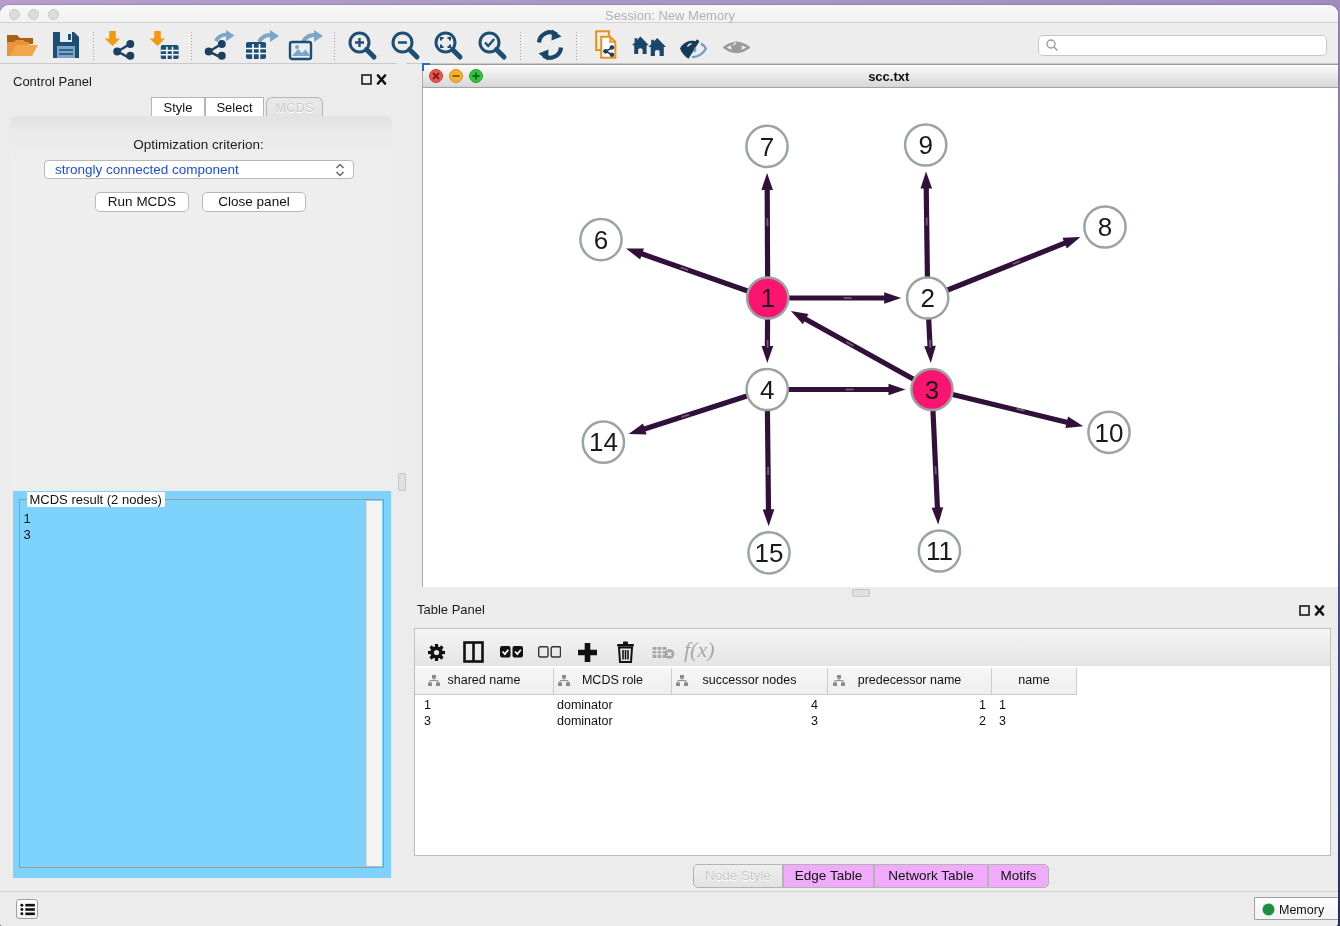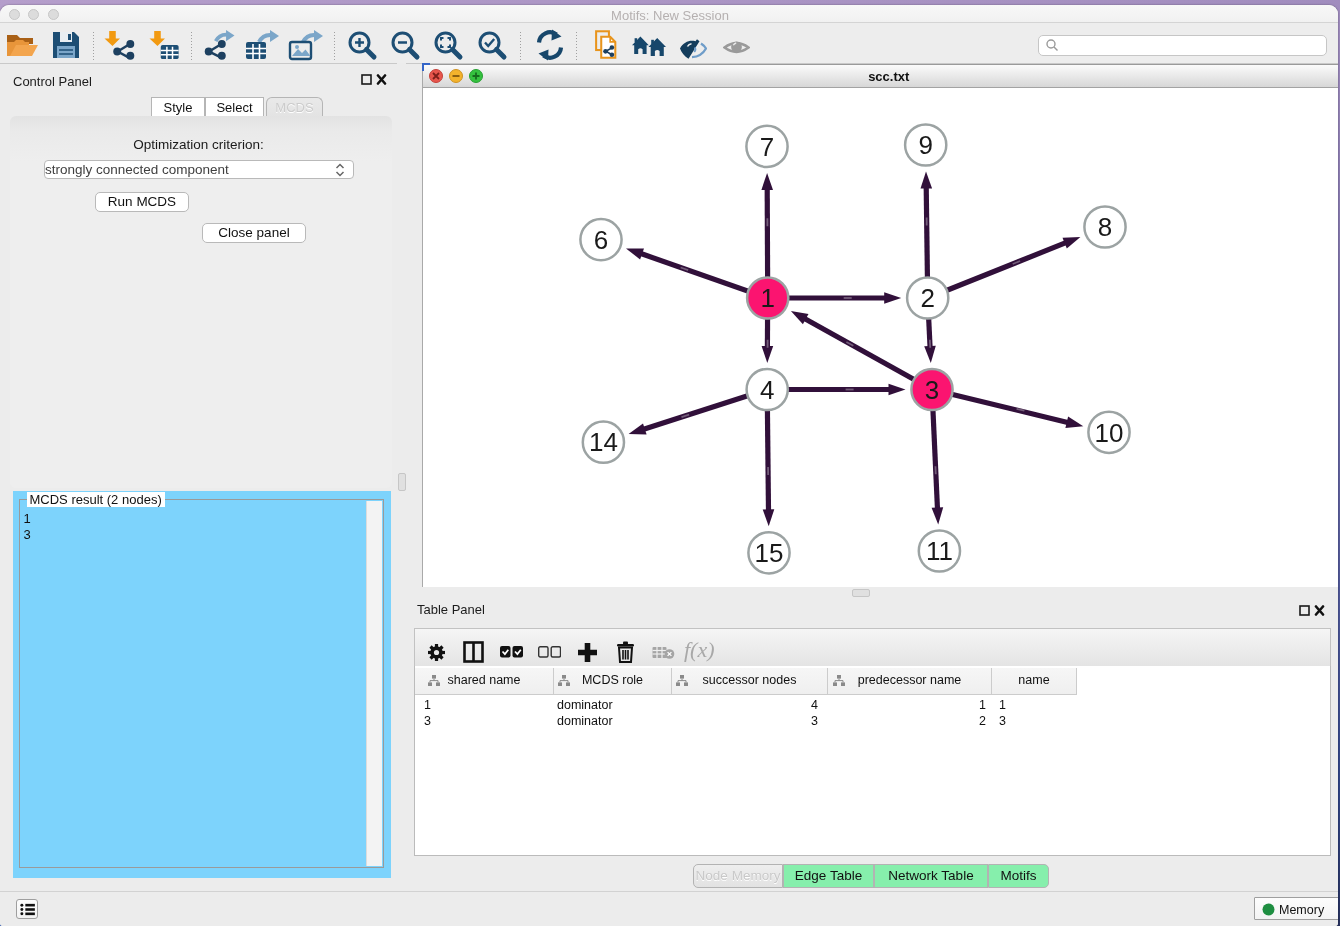--- a/index.html
+++ b/index.html
@@ -31,21 +31,21 @@
   border:1px solid #b5b5b5;background:#fff;font-size:13px;color:#111;
   text-align:center;line-height:19px;}
 .tabsel{background:linear-gradient(#e9e9e9,#e3e3e3);border-bottom:none;
   border-radius:6px 6px 0 0;color:#ccc;text-shadow:0 1px 0 #fff;}
 .cp-pane{position:absolute;left:10px;top:111px;width:382px;height:372px;
   border-radius:6px;background:linear-gradient(#e2e2e2 0px,#eaeaea 16px,#eee 45px);}
 .opt-label{position:absolute;left:0;top:132px;width:397px;text-align:center;
   font-size:13.5px;color:#1a1a1a;}
 .combo{position:absolute;left:44px;top:155px;width:310px;height:19px;
   background:#fff;border:1px solid #b9b9b9;border-radius:4px;box-sizing:border-box;
-  font-size:13.5px;color:#404040;line-height:17px;padding-left:0;}
+  font-size:13.5px;color:#1d4ed8;line-height:17px;padding-left:10px;}
 .btn{position:absolute;top:187px;height:20px;background:#fff;
   border:1px solid #b9b9b9;border-radius:5px;box-sizing:border-box;
   font-size:13.5px;color:#111;text-align:center;line-height:18px;}
 .results{position:absolute;left:13px;top:486px;width:378px;height:387px;background:#7dd3fc;}
 .fieldset{position:absolute;left:5.5px;top:8px;width:363px;height:367px;
   border:1px solid #9a9a9a;}
 .fs-legend{position:absolute;left:7px;top:-8px;background:#fff;padding:0 3px;
   font-size:13px;color:#111;}
 .fs-text{position:absolute;left:4px;top:11px;font-size:13px;color:#111;line-height:16px;}
 .fs-scroll{position:absolute;right:1px;top:1px;width:15px;height:365px;
@@ -65,39 +65,39 @@
 .tp-toolbar{position:absolute;left:414px;top:623px;width:917px;height:39px;box-sizing:border-box;
   background:linear-gradient(#f5f5f5,#e4e4e4);border:1px solid #c2c2c2;}
 .tp-table{position:absolute;left:414px;top:661px;width:917px;height:190px;
   background:#fff;border:1px solid #bbb;box-sizing:border-box;border-top:none;}
 .th{position:absolute;top:663px;height:27px;box-sizing:border-box;
   background:linear-gradient(#f6f6f6,#efefef);border-right:1px solid #ccc;
   border-bottom:1px solid #ccc;font-size:12.5px;color:#111;text-align:center;line-height:25px;}
 .td{position:absolute;font-size:12.5px;color:#111;height:16px;line-height:16px;}
 .thico{position:absolute;top:670px;}
 .btab{position:absolute;top:859px;height:24px;box-sizing:border-box;
-  border:1px solid #b3b3b3;background:#86efac;font-size:13.5px;color:#111;
+  border:1px solid #b3b3b3;background:#f0abfc;font-size:13.5px;color:#111;
   text-align:center;line-height:22px;}
 .btabsel{background:linear-gradient(#eee,#e2e2e2);color:#c9c9c9;text-shadow:0 1px 0 #fff;}
 
 .statusbar{position:absolute;left:0;top:886px;width:100%;height:35px;
   background:#ececec;border-top:1px solid #d2d2d2;}
 .sb-btn{position:absolute;box-sizing:border-box;border:1px solid #9f9f9f;
   background:linear-gradient(#fdfdfd,#f3f3f3);border-radius:3px;}
 </style>
 </head>
 <body>
 <div style="position:absolute;left:0;top:912px;width:14px;height:14px;background:#3e6cc9;"></div>
 <div class="app">
 
   <div class="titlebar">
     <div class="tl" style="left:9px;"></div>
     <div class="tl" style="left:28px;"></div>
     <div class="tl" style="left:48px;"></div>
-    <div class="wtitle">Motifs: New Session</div>
+    <div class="wtitle">Session: New Memory</div>
   </div>
 
   <div class="toolbar"></div>
   <div id="icons">
 
   <svg class="tbi" style="left:4px" width="35" height="32" viewBox="0 0 35 32">
     <path d="M3 6 h10 l3 3 h13 v6 H3 z" fill="#a96016"></path>
     <path d="M3 27 L3 13 h7 l2 -2 h7 l2 2 h4 v3 h5 L24 27 z" fill="#e8953a"></path>
     <path d="M6 27 L12 16 h22 L28 27 z" fill="#f3a54e"></path>
   </svg>
@@ -254,21 +254,21 @@
   <div class="tab tabsel" style="left:266px;width:57px;">MCDS</div>
   <div class="cp-pane"></div>
   <div class="opt-label">Optimization criterion:</div>
   <div class="combo">strongly connected component
     <svg width="10" height="14" viewBox="0 0 10 14" style="position:absolute;right:8px;top:2px">
       <path d="M1.5 5 L5 1.5 L8.5 5" fill="none" stroke="#666" stroke-width="1.5"></path>
       <path d="M1.5 9 L5 12.5 L8.5 9" fill="none" stroke="#666" stroke-width="1.5"></path>
     </svg>
   </div>
   <div class="btn" style="left:95px;width:94px;">Run MCDS</div>
-  <div class="btn" style="left:202px;width:104px;margin-top:31px;">Close panel</div>
+  <div class="btn" style="left:202px;width:104px;">Close panel</div>
   <div class="results">
     <div class="fieldset">
       <div class="fs-legend">MCDS result (2 nodes)</div>
       <div class="fs-text">1<br>3</div>
       <div class="fs-scroll"></div>
     </div>
   </div>
 
   <div class="vsplit"></div>
   <div style="position:absolute;left:398px;top:468px;width:6px;height:16px;background:#e0e0e0;border:1px solid #c6c6c6;border-radius:2px;"></div>
@@ -469,21 +469,21 @@
     <div class="td" style="left:557px;top:692px;">dominator</div>
     <div class="td" style="left:672px;top:692px;width:146px;text-align:right;">4</div>
     <div class="td" style="left:828px;top:692px;width:158px;text-align:right;">1</div>
     <div class="td" style="left:999px;top:692px;">1</div>
     <div class="td" style="left:424px;top:708px;">3</div>
     <div class="td" style="left:557px;top:708px;">dominator</div>
     <div class="td" style="left:672px;top:708px;width:146px;text-align:right;">3</div>
     <div class="td" style="left:828px;top:708px;width:158px;text-align:right;">2</div>
     <div class="td" style="left:999px;top:708px;">3</div>
   </div>
-  <div class="btab btabsel" style="left:693px;width:90px;border-radius:5px 0 0 5px;">Node Memory</div>
+  <div class="btab btabsel" style="left:693px;width:90px;border-radius:5px 0 0 5px;">Node Style</div>
   <div class="btab" style="left:783px;width:91px;">Edge Table</div>
   <div class="btab" style="left:874px;width:114px;">Network Table</div>
   <div class="btab" style="left:988px;width:61px;border-radius:0 5px 5px 0;">Motifs</div>
 
   <div class="statusbar"></div>
   <div class="sb-btn" style="left:16px;top:894px;width:22px;height:20px;">
     <svg width="15" height="13" viewBox="0 0 17 15" style="position:absolute;left:3px;top:3px">
       <circle cx="2" cy="2.5" r="1.7" fill="#111"></circle>
         <rect x="6" y="1" width="11" height="3" fill="#111"></rect>
       <circle cx="2" cy="7.5" r="1.7" fill="#111"></circle>

